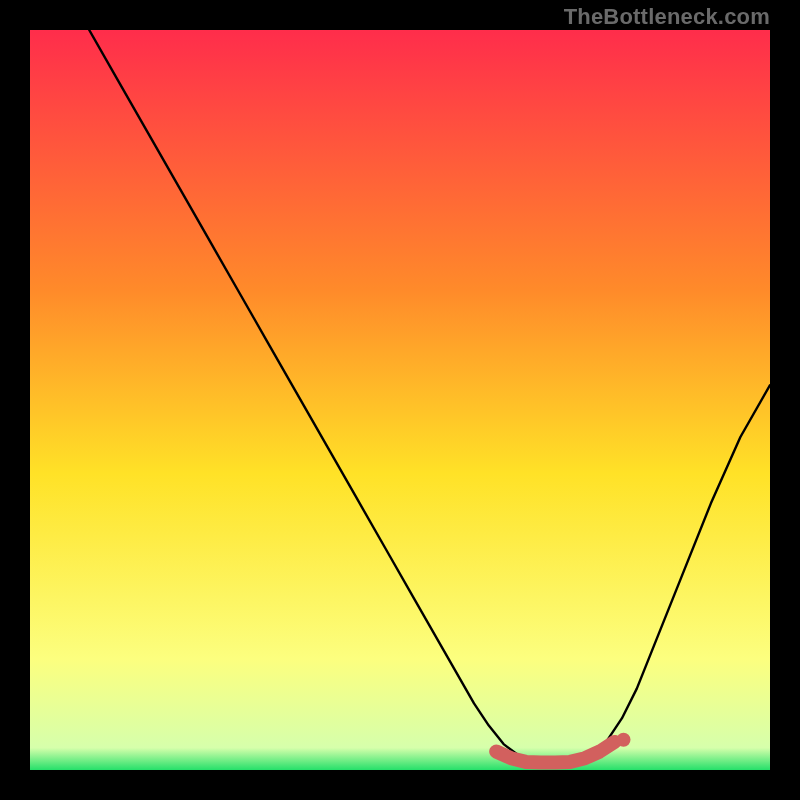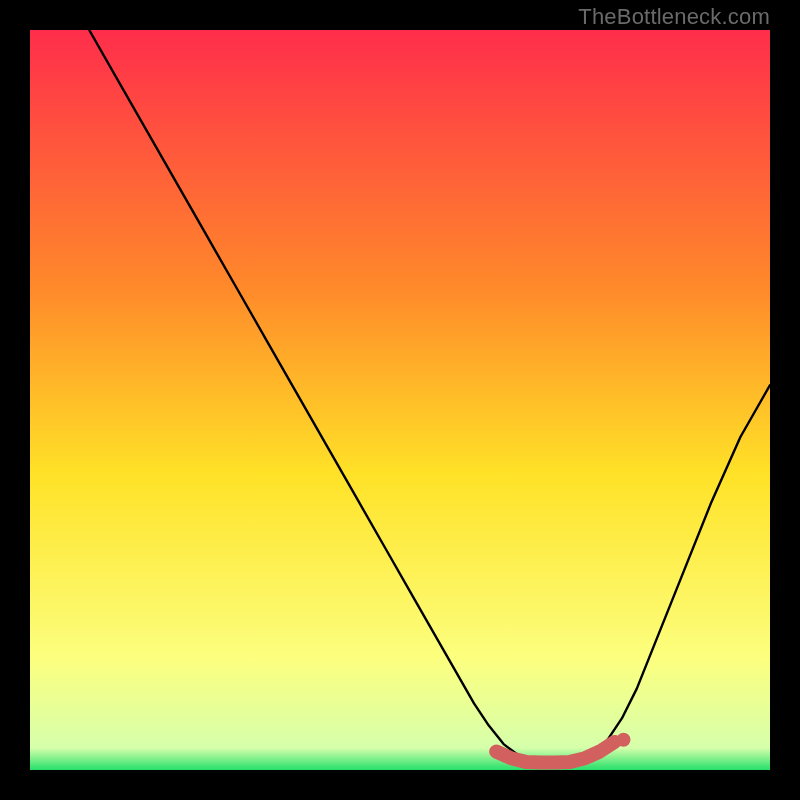--- a/index.html
+++ b/index.html
@@ -24,21 +24,21 @@
     top: 30px;
     width: 740px;
     height: 740px;
   }
   .watermark {
     position: absolute;
     top: 4px;
     right: 30px;
     font-family: Arial, Helvetica, sans-serif;
     font-size: 22px;
-    font-weight: normal;
+    font-weight: bold;
     color: #6a6a6a;
     letter-spacing: 0.2px;
   }
 </style>
 </head>
 <body>
 
 <div class="frame">
   <div class="watermark">TheBottleneck.com</div>
   <svg class="plot" viewBox="0 0 740 740" preserveAspectRatio="none">

